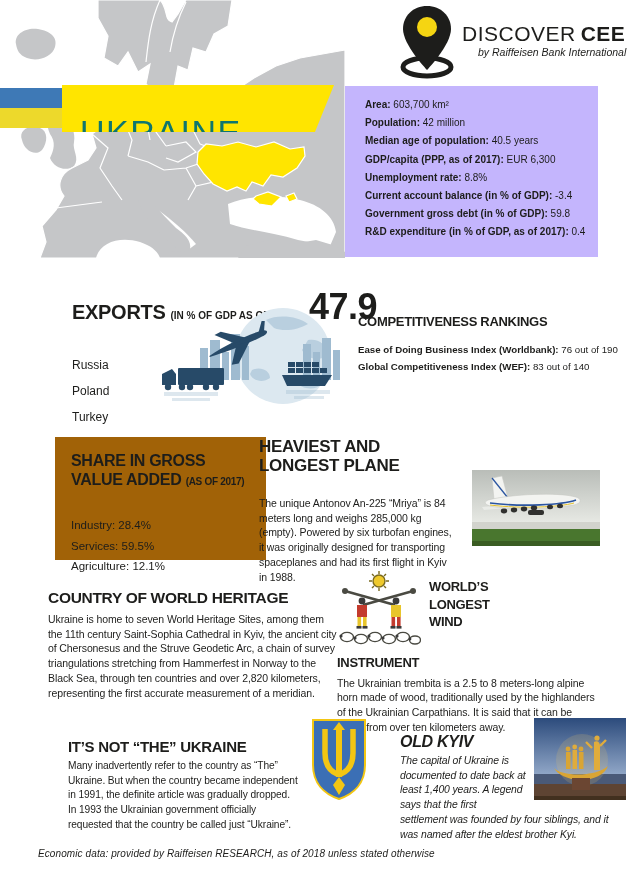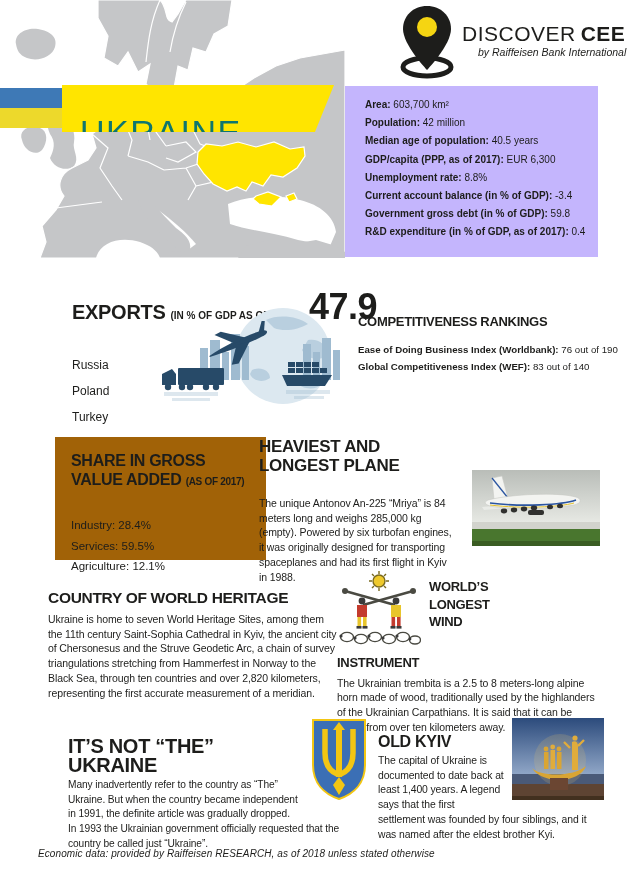--- a/index.html
+++ b/index.html
@@ -55,24 +55,24 @@
   .heritage .sec-h{font-size:15.5px;}
   .heritage .body-txt{margin-top:5px;}
   
   .tremb{left:337px;top:570px;width:262px;}
   .tremb .icon{float:left;margin:0 8px 2px 0;}
   .tremb .sec-h{font-size:13px;line-height:17.5px;padding-top:8px;width:170px;}
   .tremb .body-txt{margin-top:4px;}
   
   .notthe{left:68px;top:715px;width:300px;}
   .notthe .shield{float:right;margin:2px 0 4px 10px;}
-  .notthe .sec-h{font-size:20px;padding-top:22px;}
+  .notthe .sec-h{font-size:15px;padding-top:22px;}
   .notthe .body-txt{margin-top:3px;font-size:10.2px;}
   
-  .kyiv{left:378px;top:718px;width:226px;}
+  .kyiv{left:400px;top:718px;width:226px;font-style:italic;}
   .kyiv .photo{float:right;margin:0 0 4px 8px;}
   .kyiv .sec-h{font-size:16px;padding-top:14px;}
   .kyiv .body-txt{margin-top:3px;font-size:10.4px;}
   
   .footer{left:38px;top:848px;font-size:10px;font-style:italic;letter-spacing:.1px;}
 </style>
 </head>
 <body>
 
 <div class="page">

